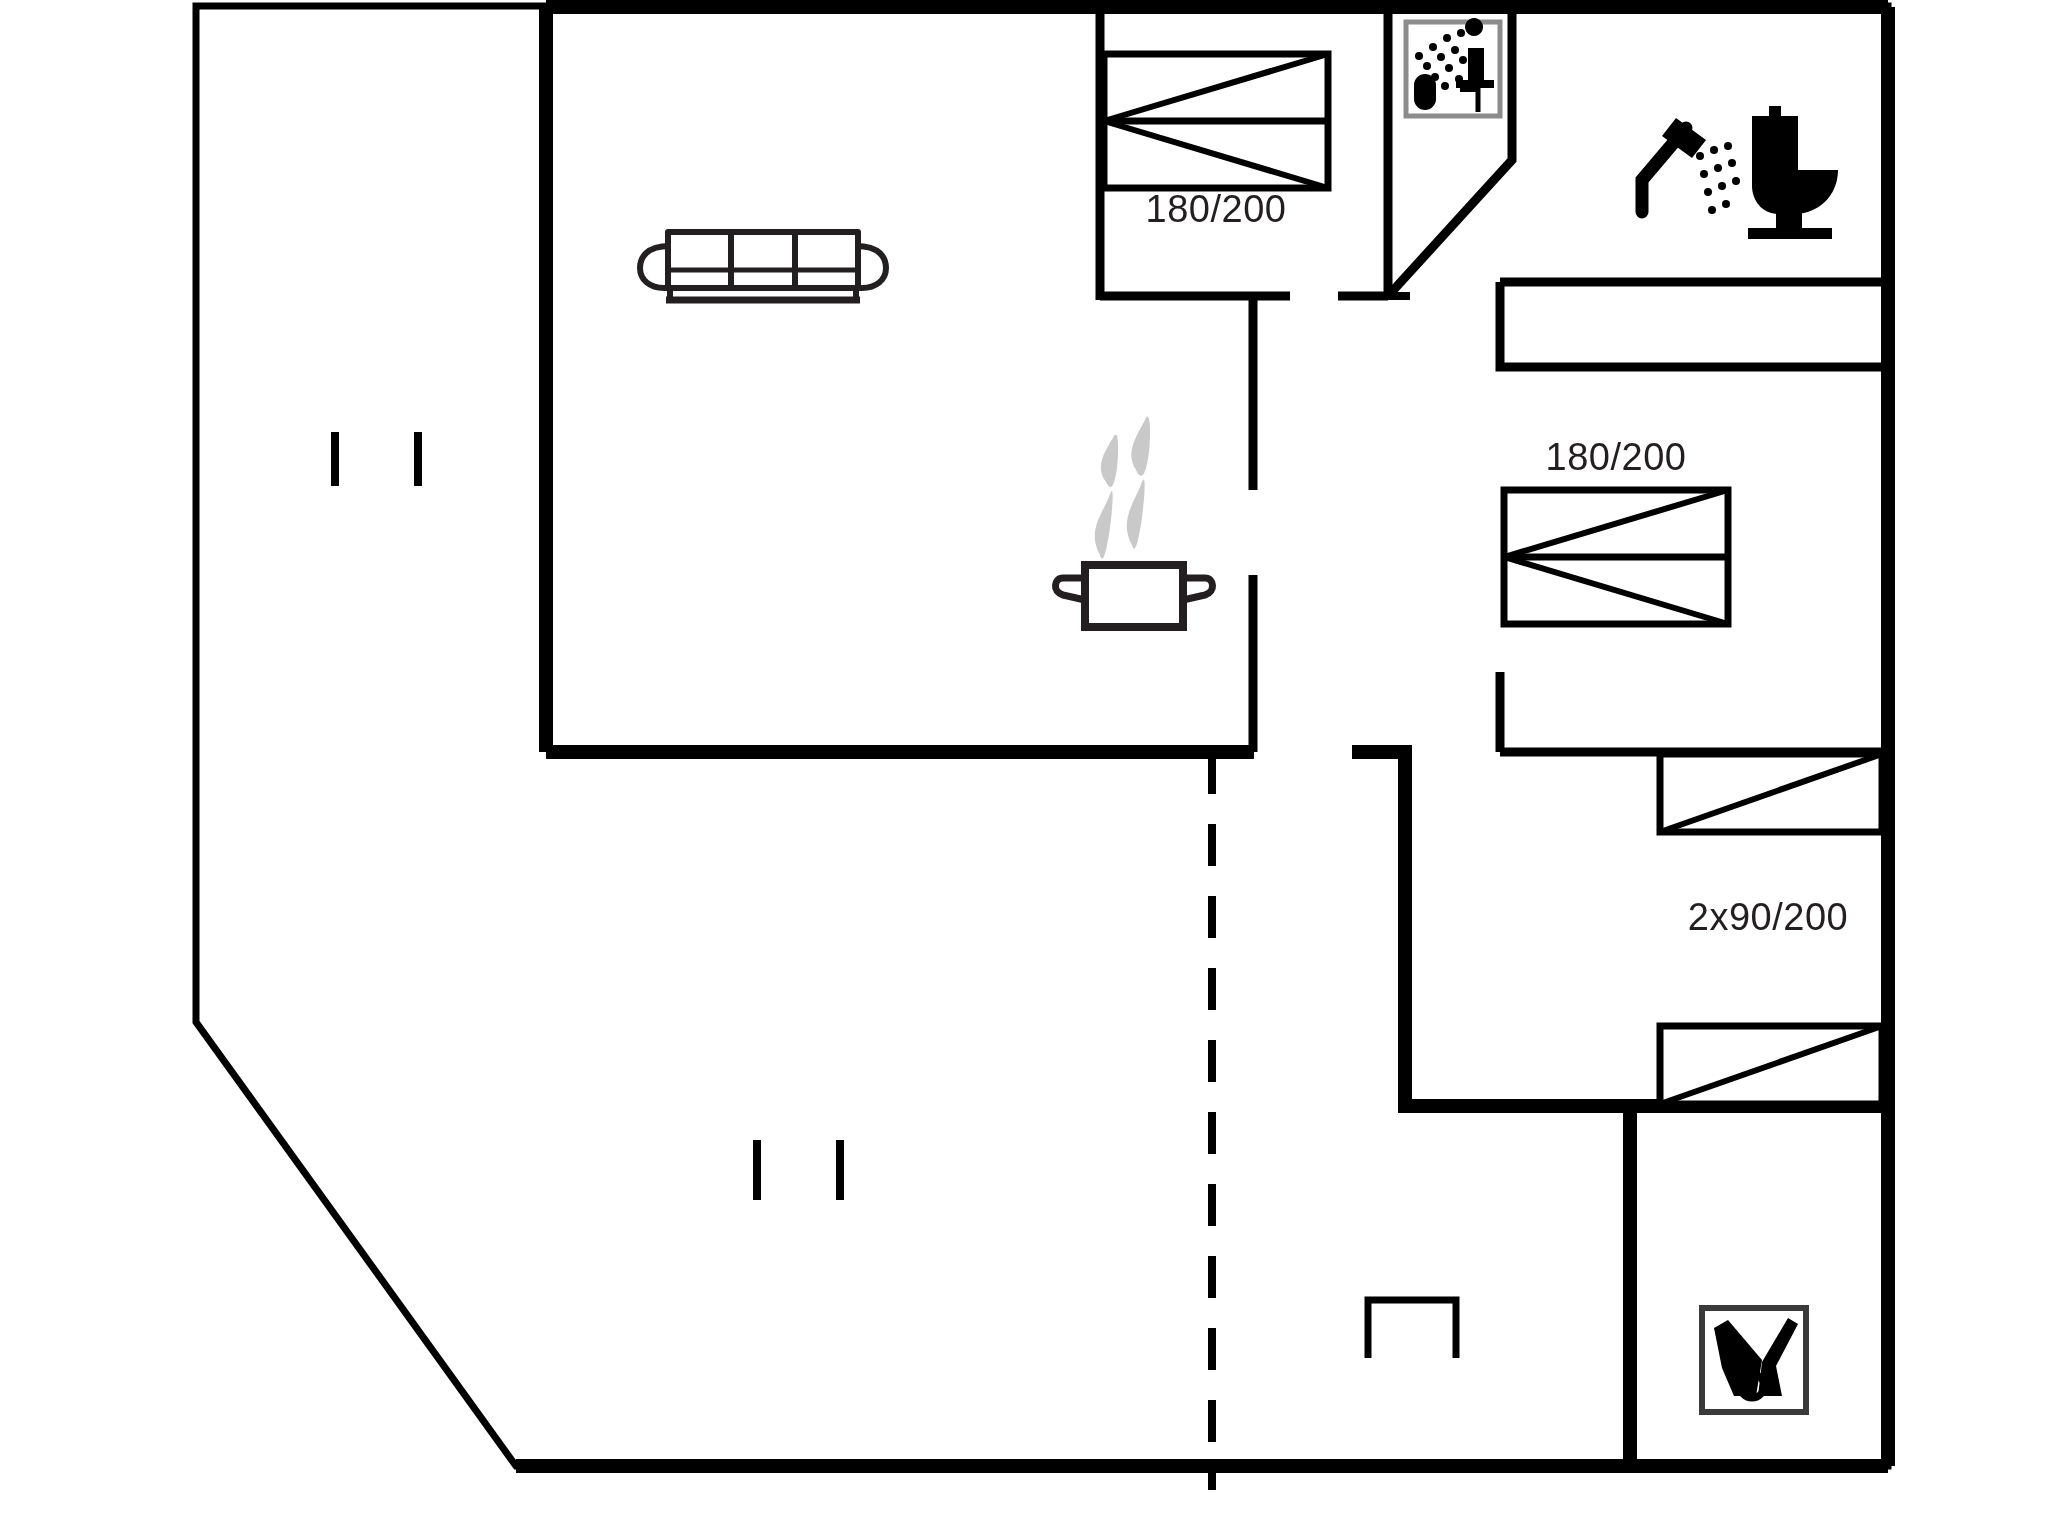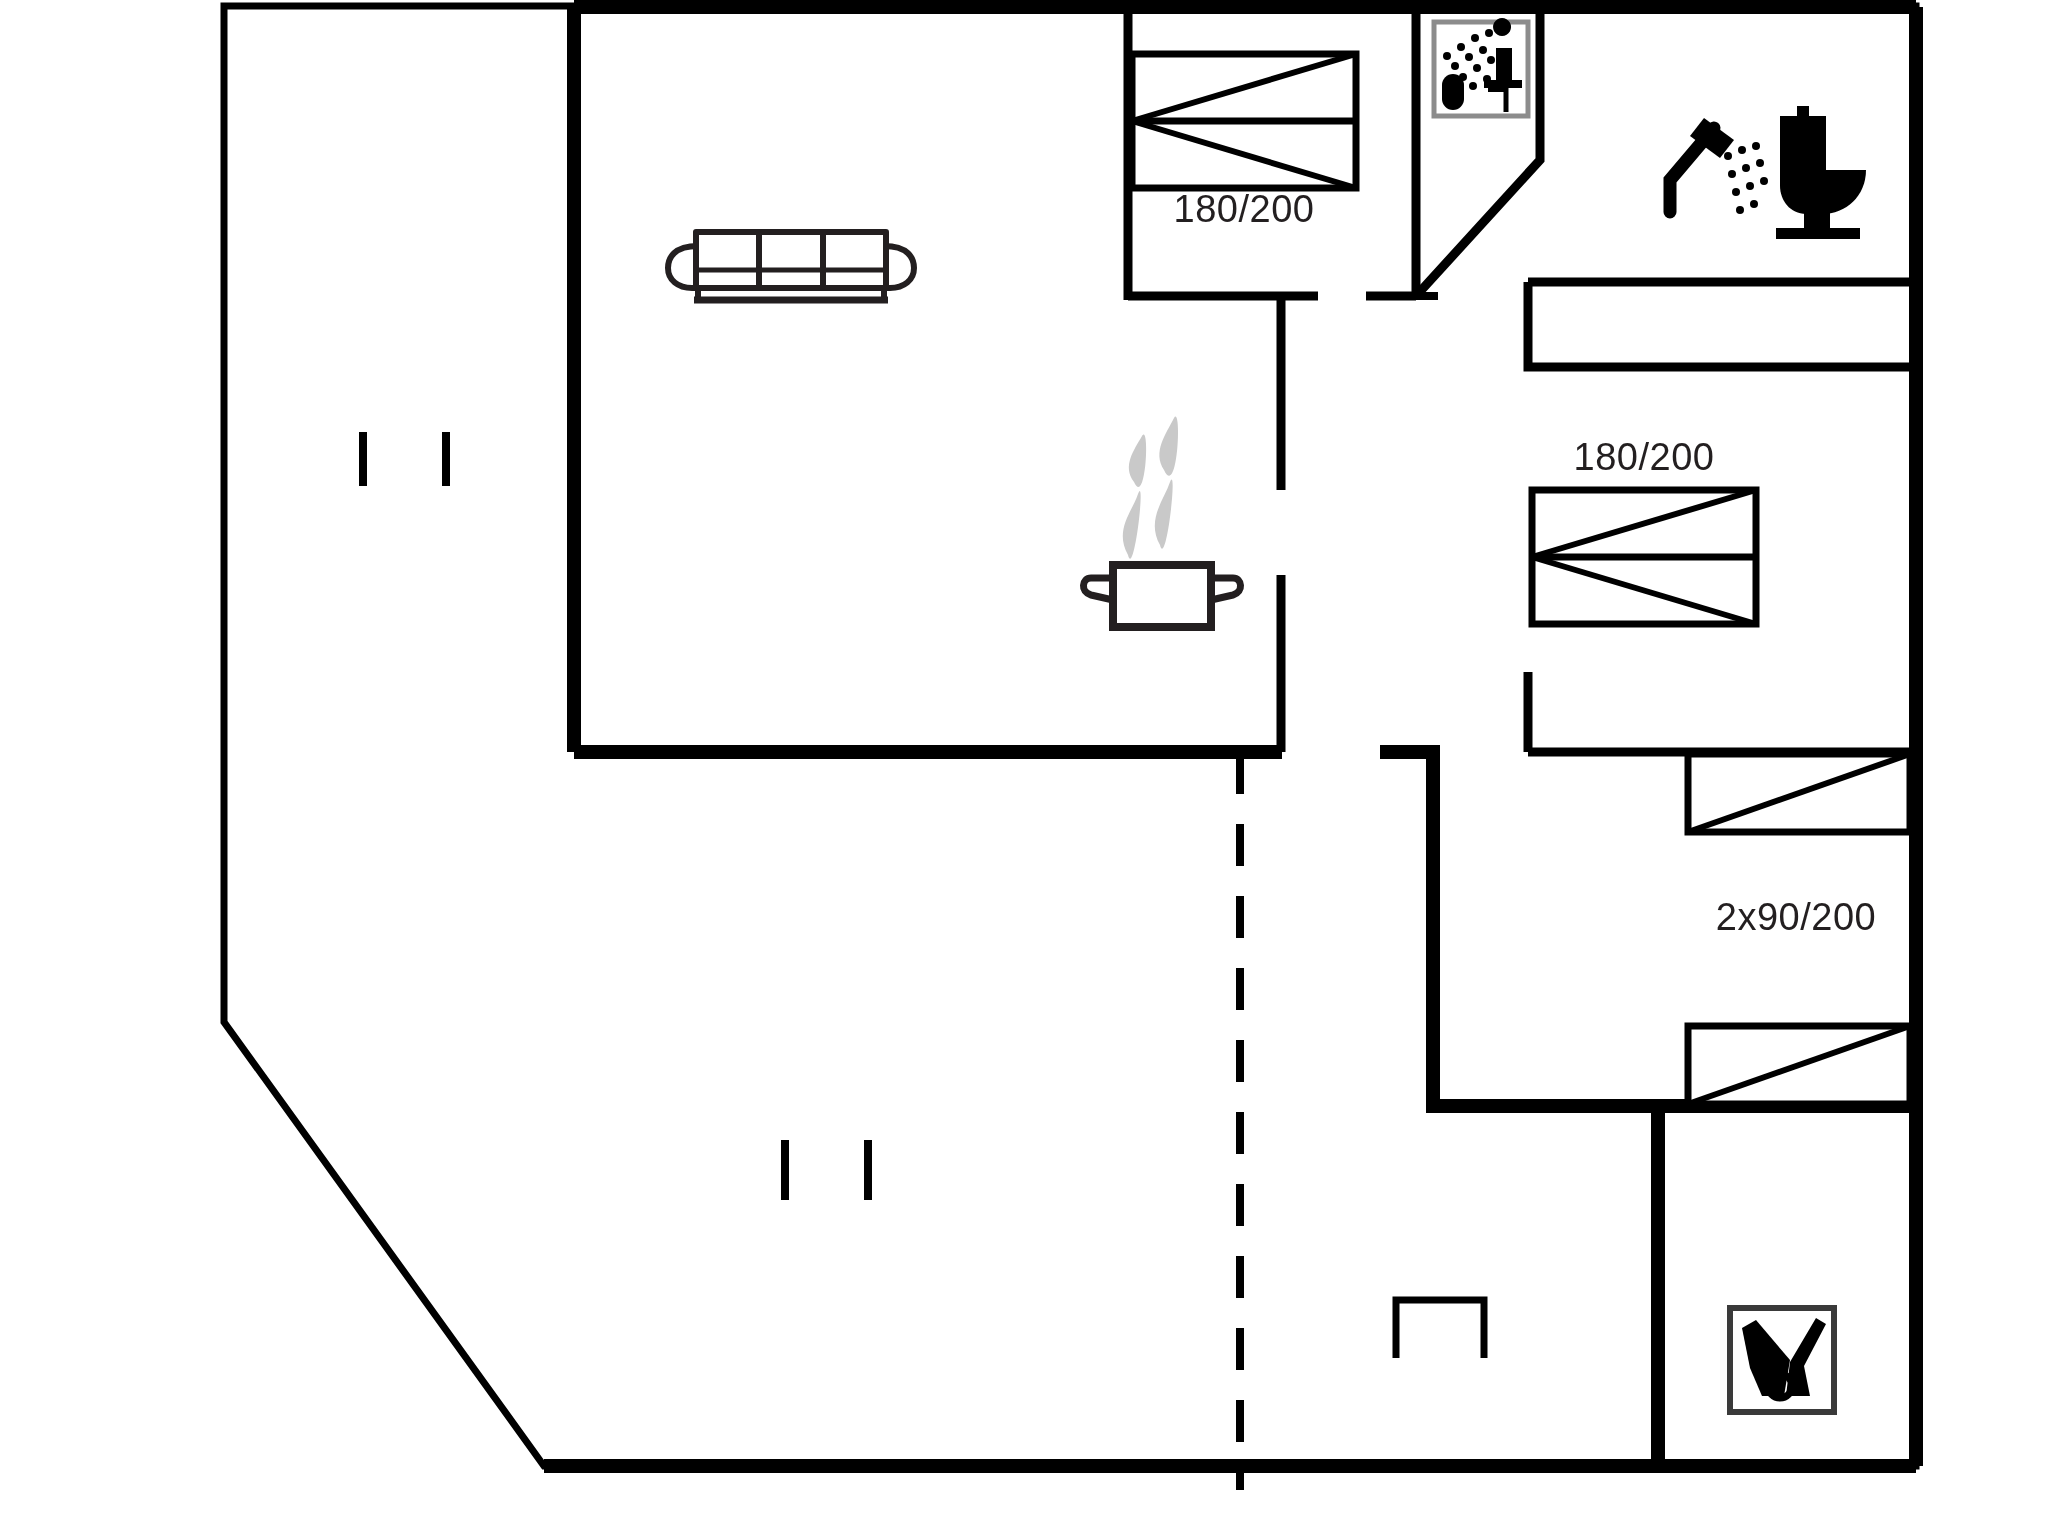--- a/index.html
+++ b/index.html
@@ -7,21 +7,20 @@
     padding: 0;
     background: #ffffff;
     font-family: "Liberation Sans", sans-serif;
   }
   #floorplan-root {
     position: relative;
     width: 2020px;
     height: 1536px;
     background: #ffffff;
     overflow: hidden;
-    padding-left: 28px;
   }
   #plan-svg {
     display: block;
     width: 2048px;
     height: 1536px;
   }
   .dim-label {
     font-family: "Liberation Sans", sans-serif;
     font-size: 38px;
     fill: #231f20;

